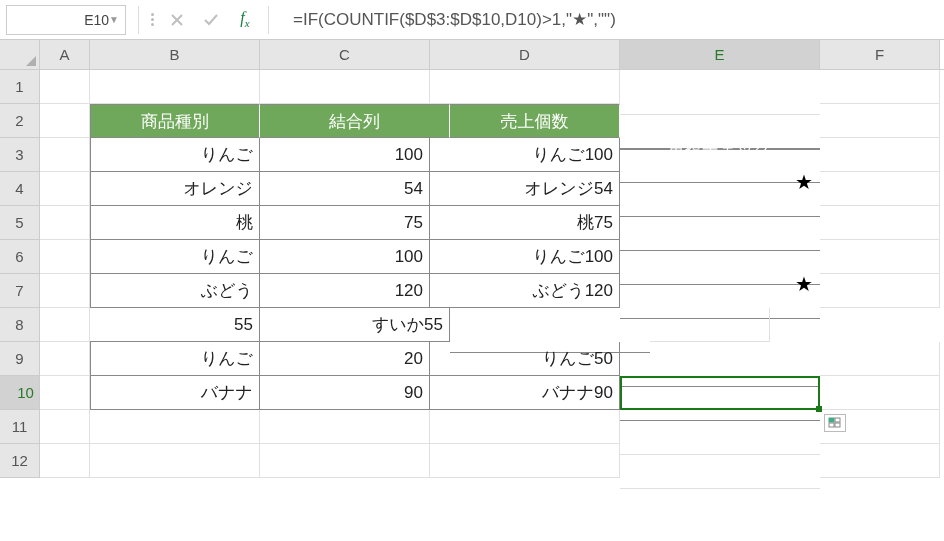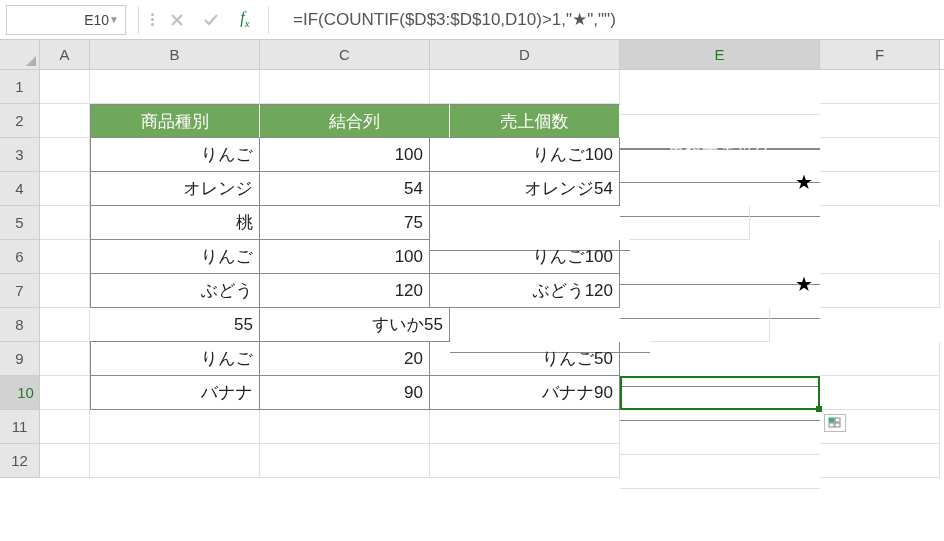--- a/index.html
+++ b/index.html
@@ -259,20 +259,21 @@
       <div class="cell c-C tbl-r tbl-b">54</div>
       <div class="cell c-D tbl-r tbl-b">オレンジ54</div>
       <div class="cell c-E tbl-r tbl-b"></div>
       <div class="cell c-F"></div>
     </div>
     <div class="row">
       <div class="row-h">5</div>
       <div class="cell c-A"></div>
       <div class="cell c-B tbl-l tbl-r tbl-b">桃</div>
       <div class="cell c-C tbl-r tbl-b">75</div>
+      <div class="cell c-D tbl-r tbl-b">桃75</div>
       <div class="cell c-E tbl-r tbl-b"></div>
       <div class="cell c-F"></div>
     </div>
     <div class="row">
       <div class="row-h">6</div>
       <div class="cell c-A"></div>
       <div class="cell c-B tbl-l tbl-r tbl-b">りんご</div>
       <div class="cell c-C tbl-r tbl-b">100</div>
       <div class="cell c-D tbl-r tbl-b">りんご100</div>
       <div class="cell c-E tbl-r tbl-b star">★</div>

